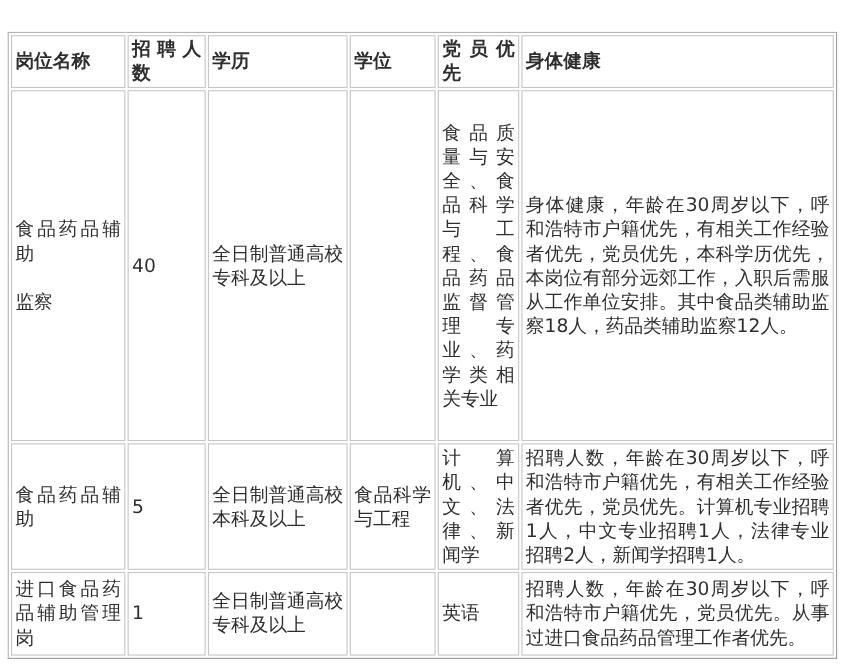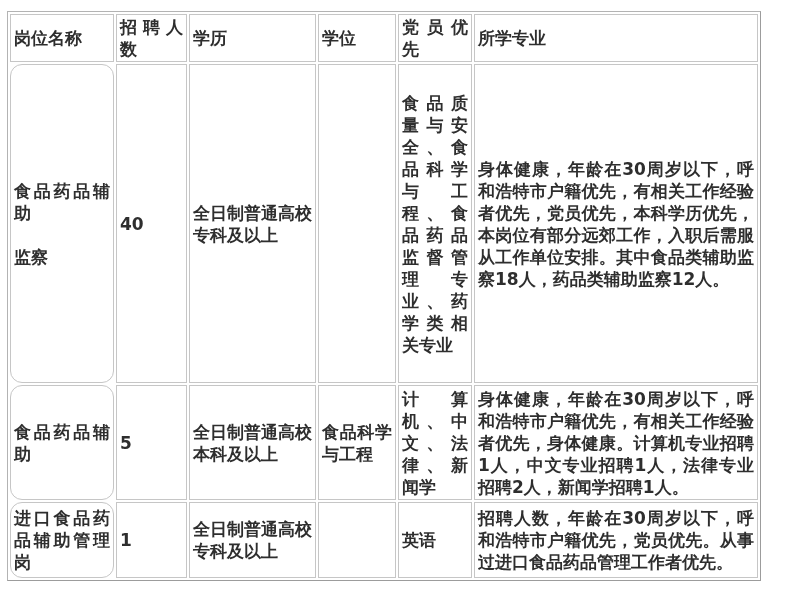--- a/index.html
+++ b/index.html
@@ -15,21 +15,21 @@
   }
   .page {
     position: absolute;
     inset: 0;
     background: #ffffff;
     overflow: hidden;
   }
   table.recruit {
     position: absolute;
     left: 7px;
-    top: 11px;
+    top: 29px;
     border-collapse: separate;
     border-spacing: 2px;
     table-layout: fixed;
     background: #ffffff;
     border: 1px solid #b3b3b3;
     border-right-color: #9c9c9c;
     border-bottom-color: #9c9c9c;
   }
   col.c-position  { width: 104px; }
   col.c-headcount { width: 71px;  }
@@ -40,33 +40,33 @@
   th, td {
     border: 1px solid #c6c6c6;
     padding: 1px 3px;
     box-sizing: border-box;
     vertical-align: middle;
     text-align: justify;
     text-justify: inter-ideograph;
     font-size: 17px;
     line-height: 22px;
     color: #2e2e2e;
-    font-weight: bold;
+    font-weight: normal;
     overflow: hidden;
     word-break: break-all;
   }
   thead th {
     font-weight: bold;
     vertical-align: middle;
   }
   thead tr            { height: 48px;  }
   tbody tr.row-1      { height: 319px; }
   tbody tr.row-2      { height: 115px; }
   tbody tr.row-3      { height: 76px;  }
-  td.pre { white-space: pre-line; border-radius: 12px; }
+  td.pre { white-space: pre-line; }
 </style>
 </head>
 <body>
 
 <div class="page">
   <table class="recruit">
     <colgroup>
       <col class="c-position">
       <col class="c-headcount">
       <col class="c-education">
@@ -74,41 +74,41 @@
       <col class="c-major">
       <col class="c-notes">
     </colgroup>
     <thead>
       <tr>
         <th>岗位名称</th>
         <th>招聘人数</th>
         <th>学历</th>
         <th>学位</th>
         <th>党员优先</th>
-        <th>所学专业</th>
+        <th>身体健康</th>
       </tr>
     </thead>
     <tbody>
       <tr class="row-1">
         <td class="pre">食品药品辅助
 
 监察</td>
         <td>40</td>
         <td>全日制普通高校专科及以上</td>
         <td></td>
         <td>食品质量与安全、食品科学与工程、食品药品监督管理专业、药学类相关专业</td>
         <td>身体健康，年龄在30周岁以下，呼和浩特市户籍优先，有相关工作经验者优先，党员优先，本科学历优先，本岗位有部分远郊工作，入职后需服从工作单位安排。其中食品类辅助监察18人，药品类辅助监察12人。</td>
       </tr>
       <tr class="row-2">
         <td class="pre">食品药品辅助</td>
         <td>5</td>
         <td>全日制普通高校本科及以上</td>
         <td>食品科学与工程</td>
         <td>计算机、中文、法律、新闻学</td>
-        <td>身体健康，年龄在30周岁以下，呼和浩特市户籍优先，有相关工作经验者优先，身体健康。计算机专业招聘1人，中文专业招聘1人，法律专业招聘2人，新闻学招聘1人。</td>
+        <td>招聘人数，年龄在30周岁以下，呼和浩特市户籍优先，有相关工作经验者优先，党员优先。计算机专业招聘1人，中文专业招聘1人，法律专业招聘2人，新闻学招聘1人。</td>
       </tr>
       <tr class="row-3">
         <td class="pre">进口食品药品辅助管理岗</td>
         <td>1</td>
         <td>全日制普通高校专科及以上</td>
         <td></td>
         <td>英语</td>
         <td>招聘人数，年龄在30周岁以下，呼和浩特市户籍优先，党员优先。从事过进口食品药品管理工作者优先。</td>
       </tr>
     </tbody>

